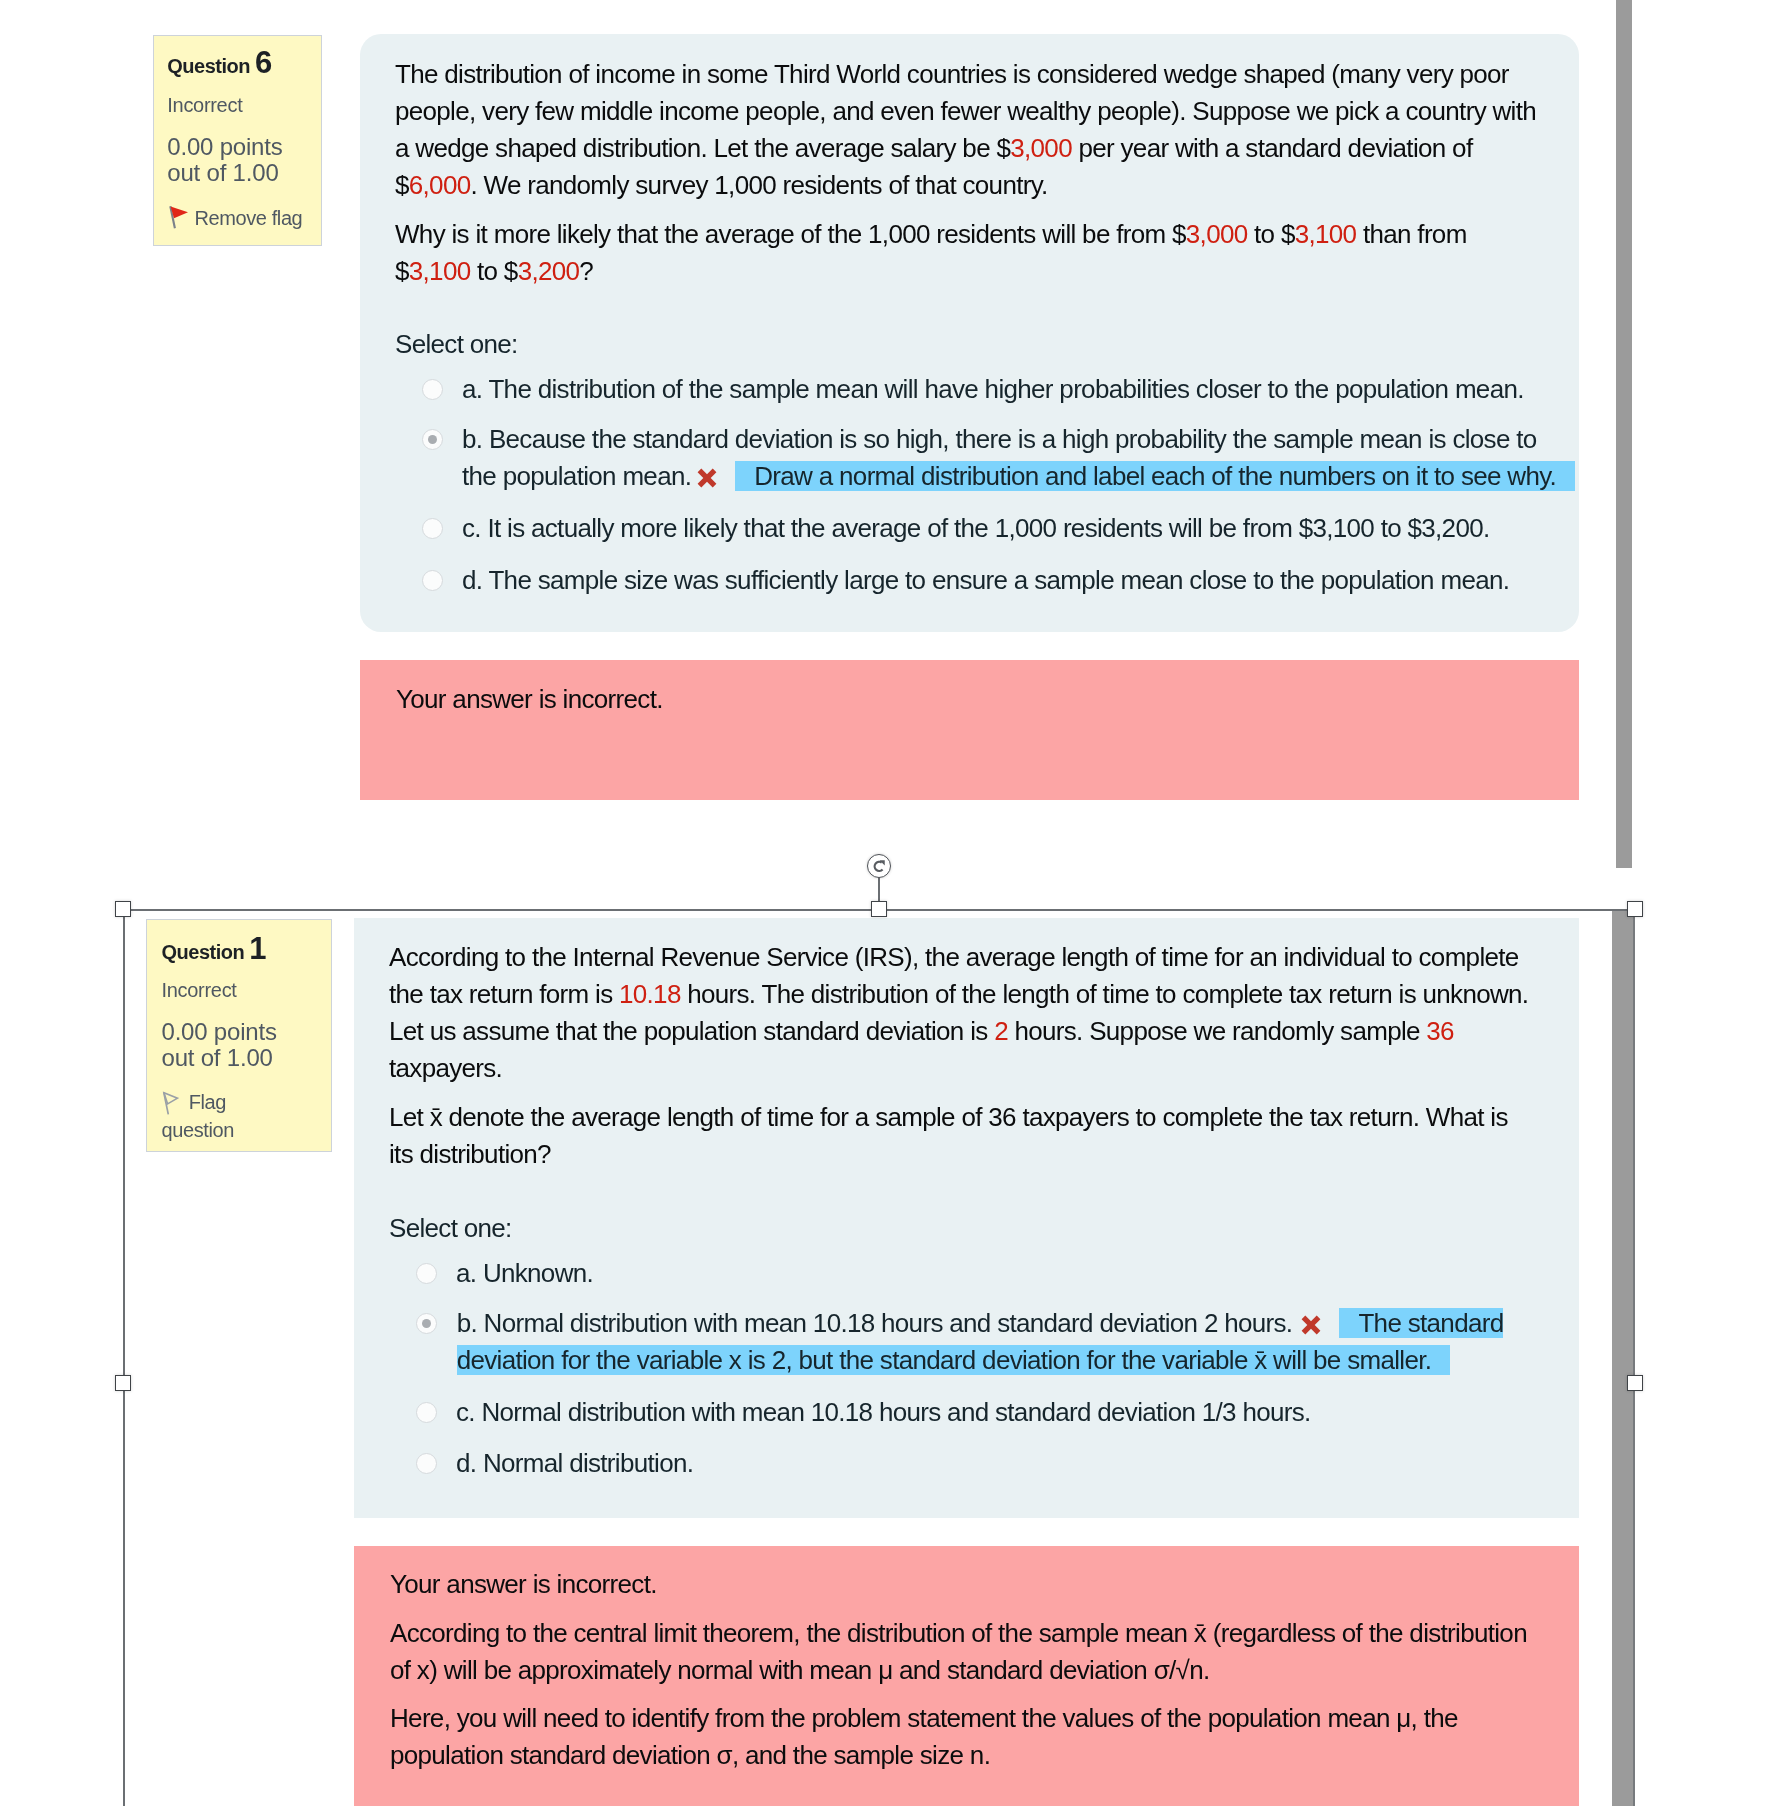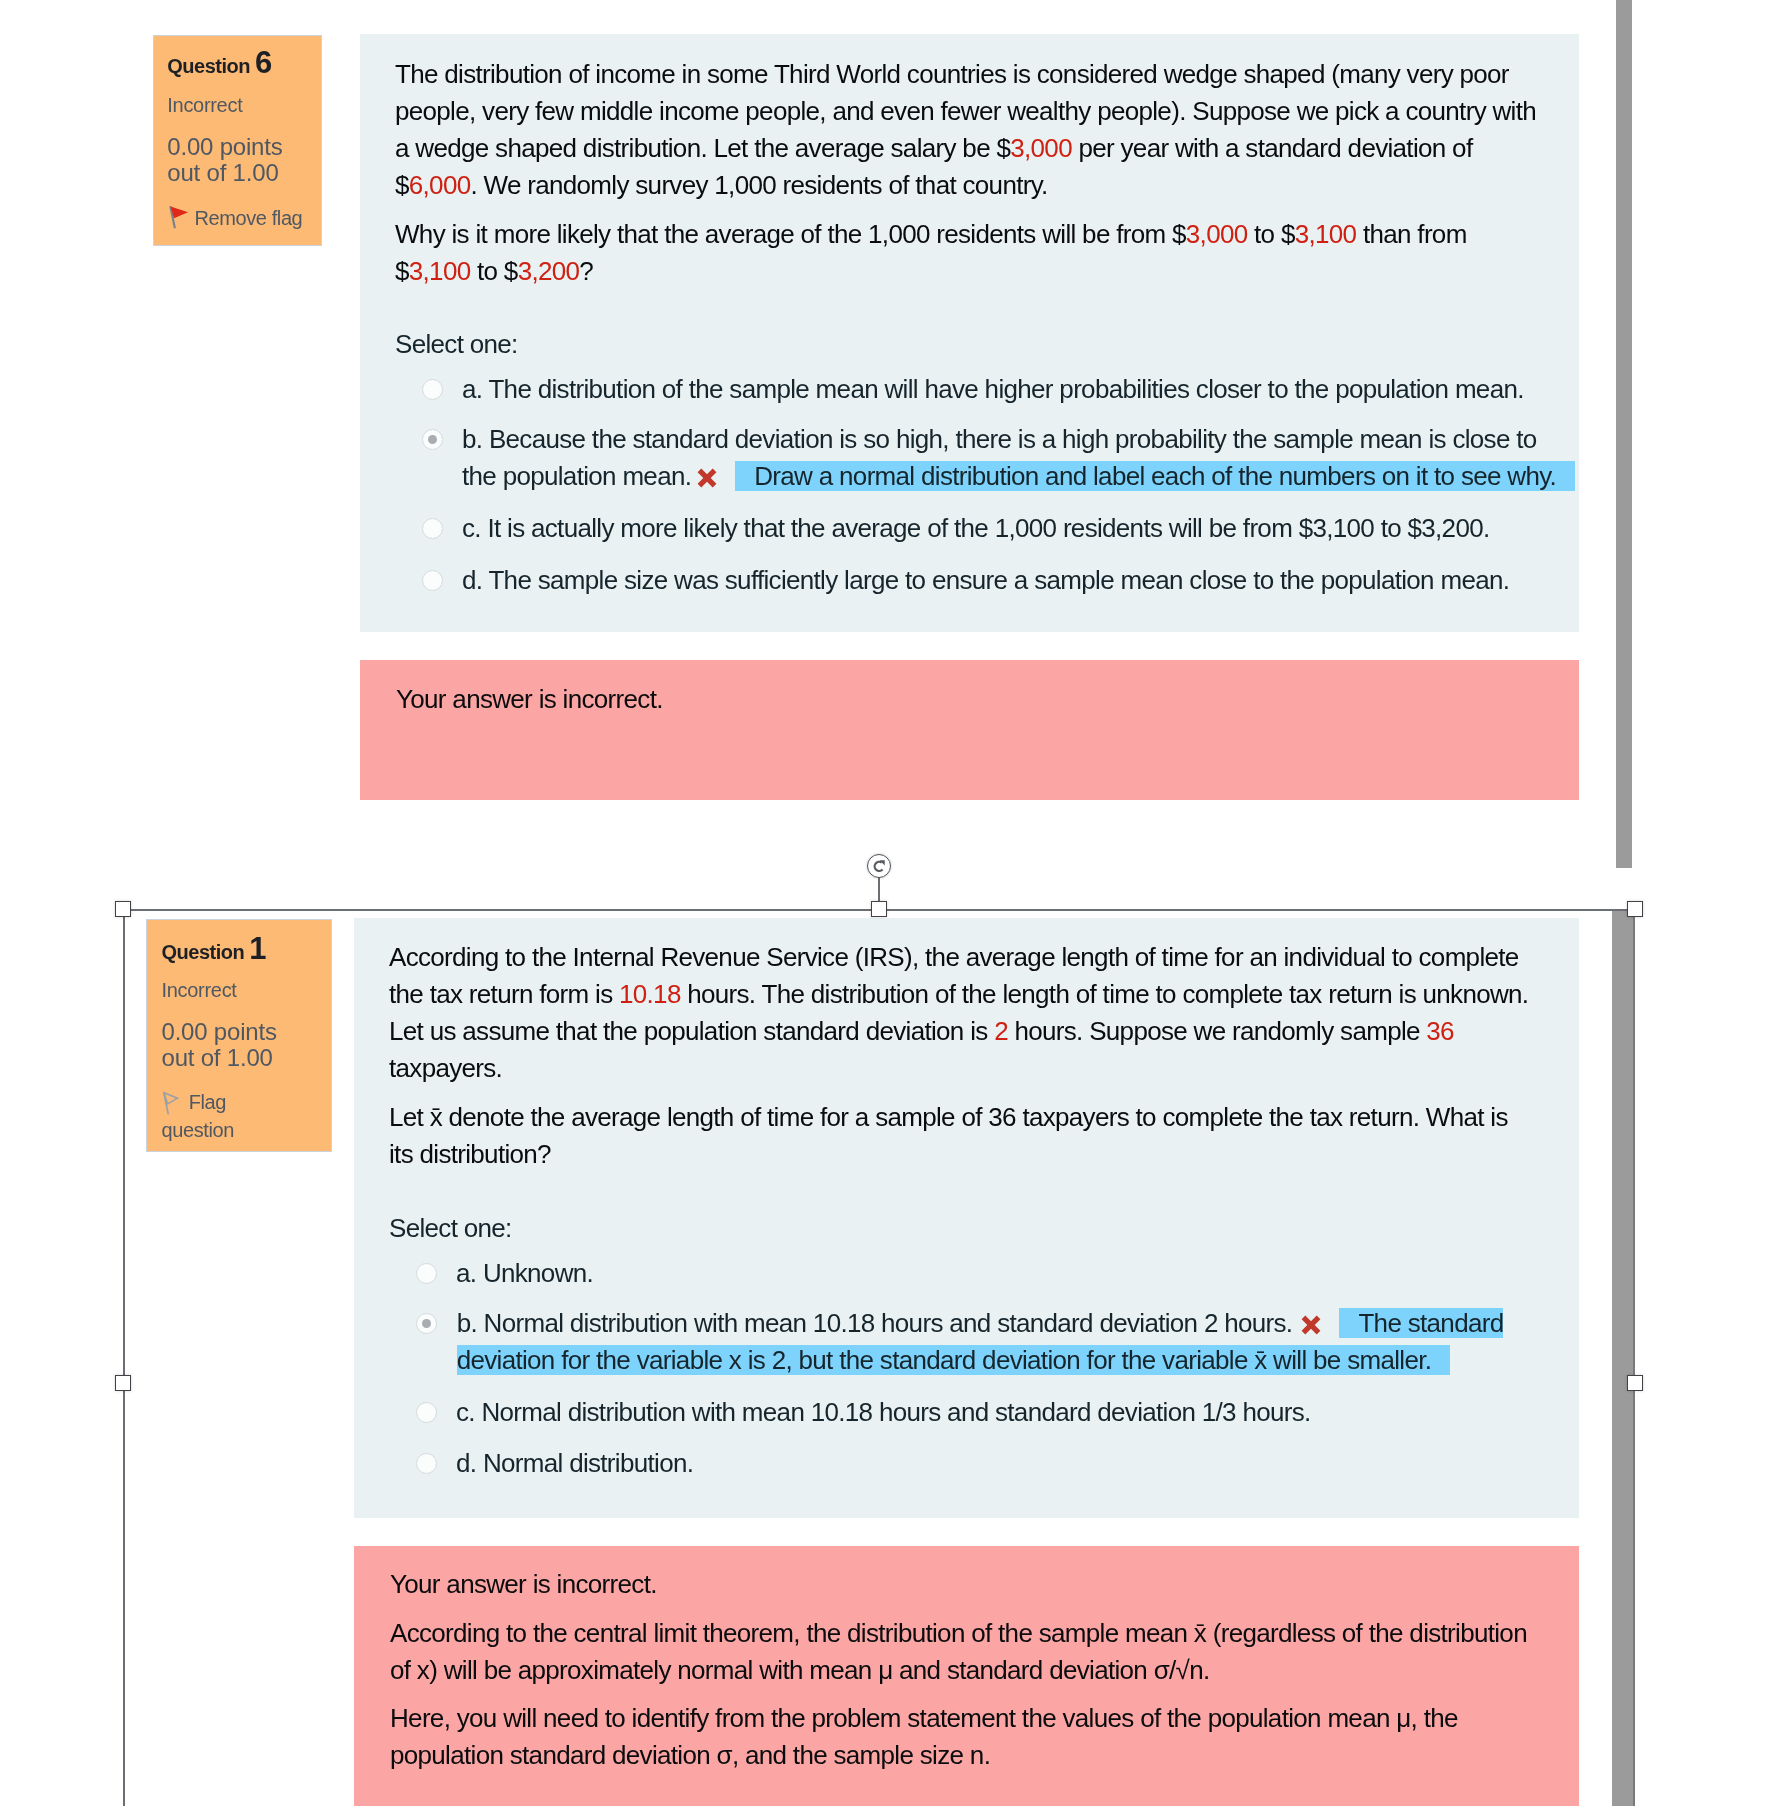--- a/index.html
+++ b/index.html
@@ -1,21 +1,21 @@
 <!DOCTYPE html>
 <html><head>
 <meta charset="utf-8">
 <style>
   html,body{margin:0;padding:0;}
   body{width:1778px;height:1806px;background:#ffffff;
        font-family:"Liberation Sans",sans-serif;overflow:hidden;position:relative;}
   .page{position:absolute;left:0;top:0;width:1778px;height:1806px;}
 
   
-  .qinfo{position:absolute;background:#fdba74;border:1px solid #cdd3da;box-sizing:border-box;}
+  .qinfo{position:absolute;background:#fef9c3;border:1px solid #cdd3da;box-sizing:border-box;}
   .qinfo > *{position:absolute;}
   .qinfo .qno{font-size:20px;font-weight:bold;letter-spacing:-0.5px;color:#1d2125;
               margin:0;line-height:20px;white-space:nowrap;}
   .qno .qnum{font-size:31px;font-weight:bold;letter-spacing:0px;}
   .qinfo .qstate{font-size:20px;letter-spacing:-0.3px;color:#4f5862;line-height:26px;margin:0;}
   .qinfo .qgrade{font-size:24px;letter-spacing:-0.2px;color:#4f5862;line-height:26.2px;margin:0;}
   .qinfo .qflag{font-size:20px;letter-spacing:-0.4px;color:#4f5862;line-height:28.3px;margin:0;}
   .qinfo .qflag svg{display:block;}
   .qinfo .qflag .flagicon{display:inline-block;vertical-align:-2px;height:21px;overflow:visible;line-height:0;}
 
@@ -63,21 +63,21 @@
       <span class="flagicon" style="margin-right:0px;margin-left:0px;">
         <svg width="22" height="26" viewBox="0 0 22 26">
           <path d="M3.3 0.2 L7.9 22.2" stroke="#7b8189" stroke-width="2.1" fill="none" stroke-linecap="butt"></path>
           <path d="M3.6 0.4 L21.0 6.2 L7.0 12.2 Z" fill="#e02718"></path>
         </svg>
       </span>
       <span>Remove flag</span>
     </div>
   </div>
 
-  <div class="qpanel" style="left:360px;top:34px;width:1219px;height:598px;padding:22px 35px;">
+  <div class="qpanel" style="left:360px;top:34px;width:1219px;height:598px;padding:22px 35px;border-radius:21px;">
     <p class="ptext" style="width:1150px;">The distribution of income in some Third World countries is considered wedge shaped (many very poor people, very few middle income people, and even fewer wealthy people). Suppose we pick a country with a wedge shaped distribution. Let the average salary be $<span class="red">3,000</span> per year with a standard deviation of $<span class="red">6,000</span>. We randomly survey 1,000 residents of that country.</p>
     <p class="ptext" style="width:1110px;margin-top:11.5px;">Why is it more likely that the average of the 1,000 residents will be from $<span class="red">3,000</span> to $<span class="red">3,100</span> than from $<span class="red">3,100</span> to $<span class="red">3,200</span>?</p>
     <p class="selectone" style="margin-top:36.4px;">Select one:</p>
     <ul class="answers" style="margin-top:7.8px;">
       <li class="answer" style="padding-left:51px;">
         <span class="radio" style="left:11px;top:8px;"></span><span>a.</span> <span>The distribution of the sample mean will have higher probabilities closer to the population mean.</span>
       </li>
       <li class="answer" style="padding-left:51px;margin-top:13.5px;width:1115px;">
         <span class="radio on" style="left:11px;top:8px;"></span><span>b.</span> <span>Because the standard deviation is so high, there is a high probability the sample mean is close to the population mean.</span><span class="xmark"><svg width="20" height="20" viewBox="0 0 20 20">
               <path d="M4.3 0.6 L10 6.3 L15.7 0.6 L19.4 4.3 L13.7 10 L19.4 15.7 L15.7 19.4 L10 13.7 L4.3 19.4 L0.6 15.7 L6.3 10 L0.6 4.3 Z" fill="#c0392b"></path>

